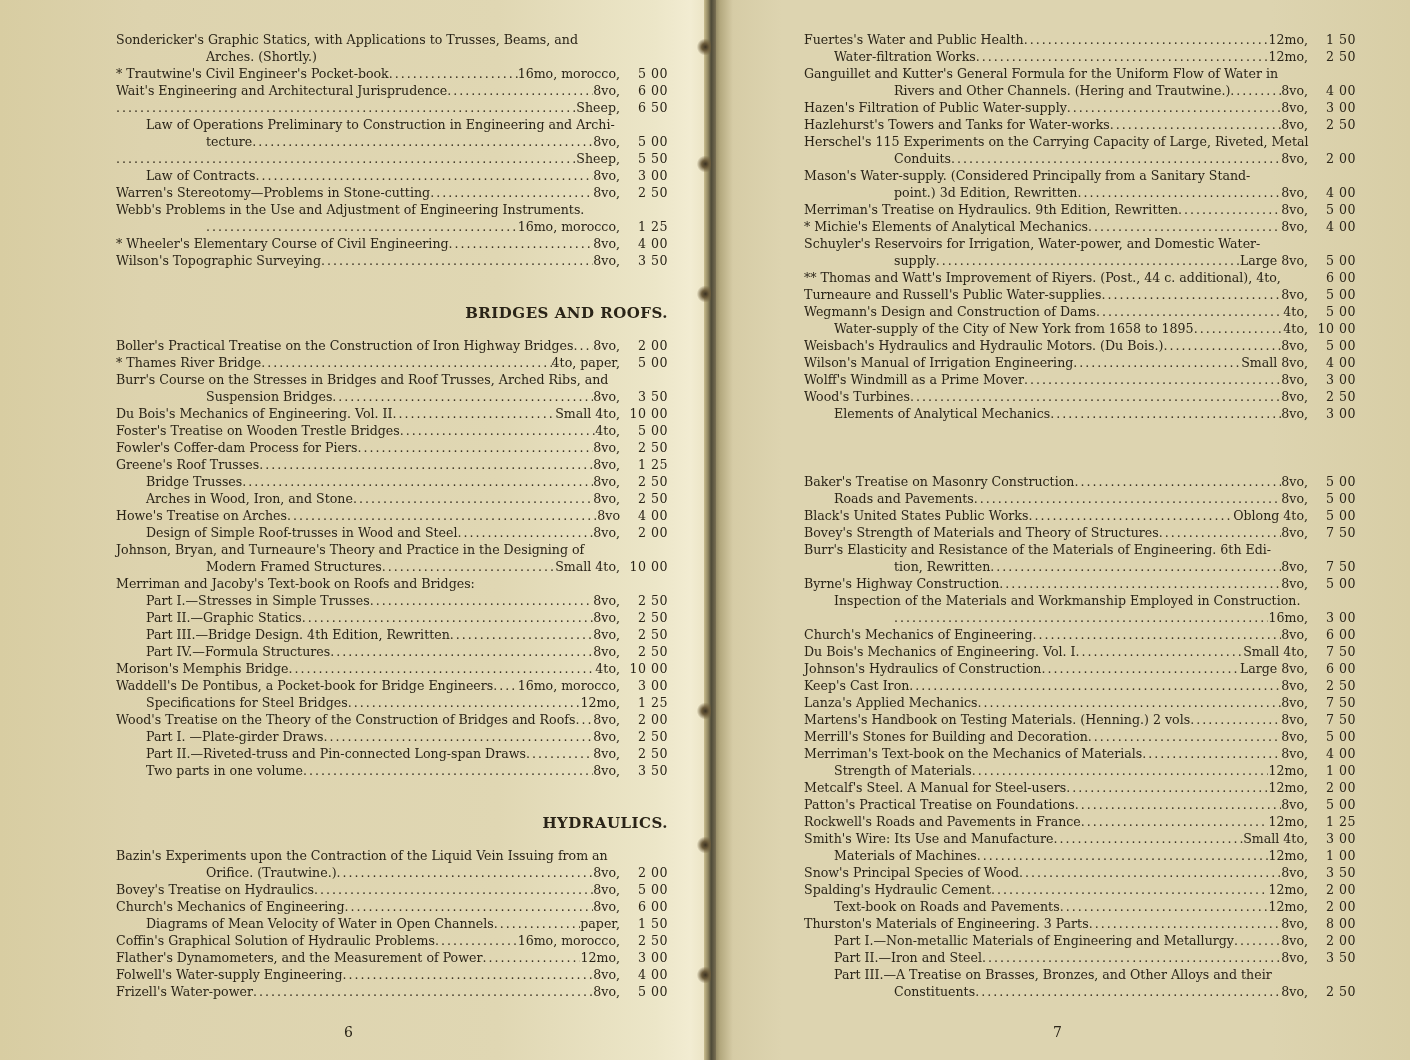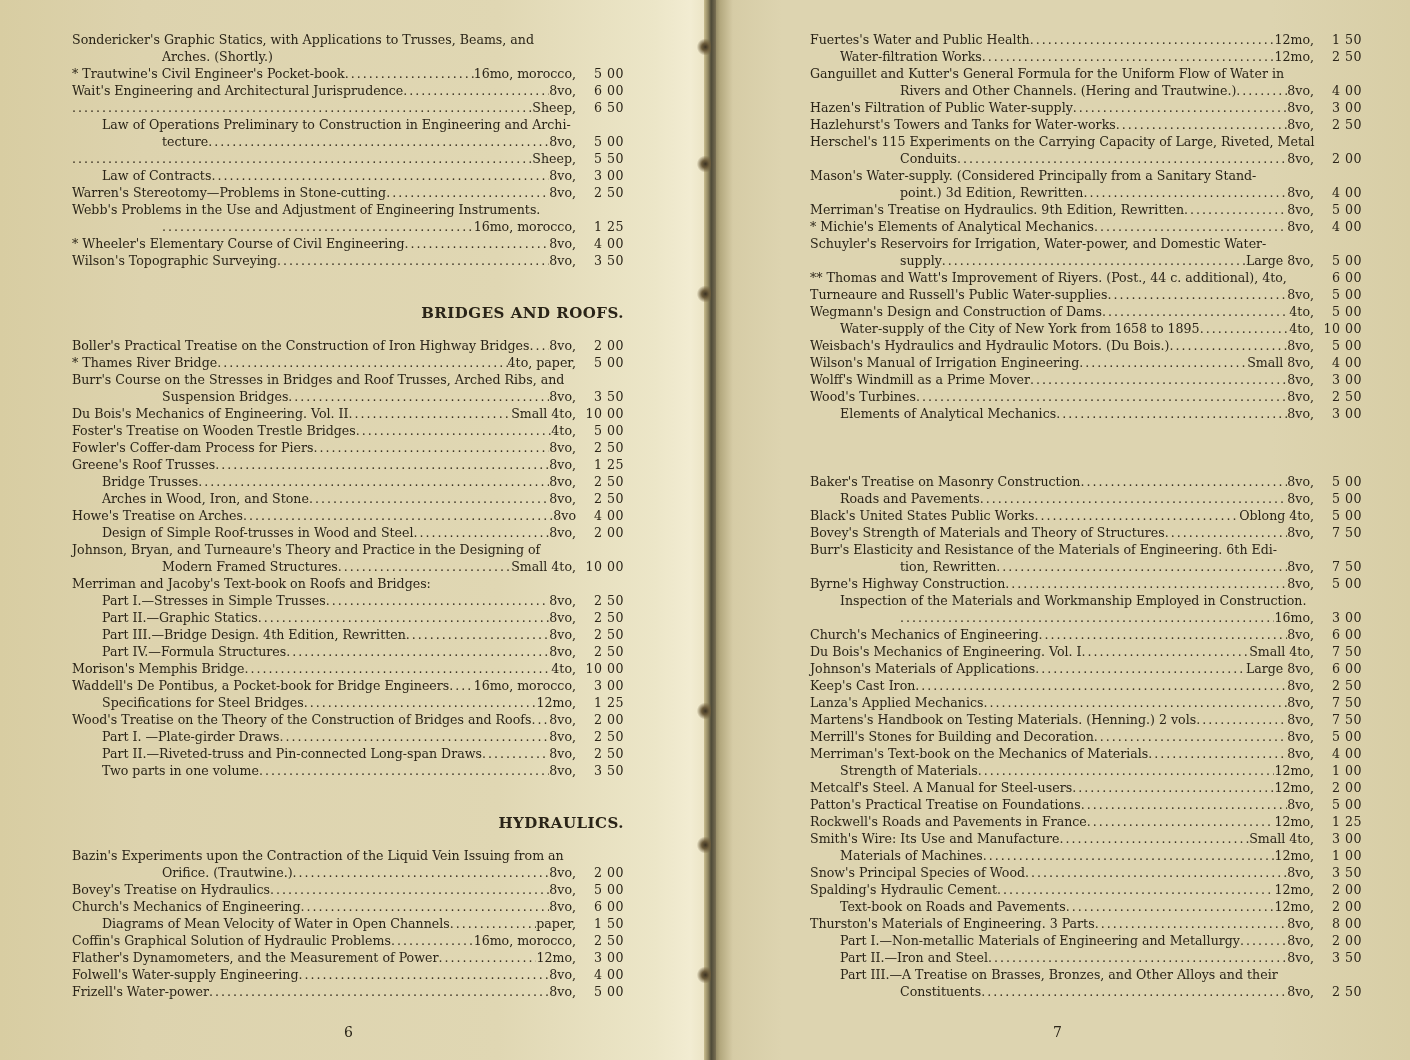--- a/index.html
+++ b/index.html
@@ -24,24 +24,24 @@
   }
   .gutter {
     position:absolute; left:704px; top:0; width:12px; height:1060px;
     background: linear-gradient(90deg,#c9bd8e 0%,#8f8560 35%,#4e4a38 60%,#7a7054 100%);
   }
   .staple {
     position:absolute; width:14px; height:18px; left:697px;
     background: radial-gradient(circle at 60% 50%, #3b3222 0%, #6a5a3a 30%, rgba(220,205,160,0.0) 70%);
   }
   .col {
-    position:absolute; font-size:12.6px; line-height:17px;
+    position:absolute; font-size:12.6px; line-height:17px;margin-left:44px;
   }
   .col.left { left:72px; top:31px; width:552px; }
-  .col.right { left:810px; top:31px; width:552px; }
+  .col.right { left:760px; top:31px; width:552px; }
   .entry { position:relative; white-space:nowrap; }
   .line { display:flex; align-items:baseline; height:17px; }
   .title { flex:0 0 auto; }
   .dots { flex:1 1 auto; overflow:hidden; letter-spacing:2px; color:#3a3222; }
   .dots::before { content:"........................................................................................................................................"; }
   .fmt { flex:0 0 auto; }
   .price { flex:0 0 48px; text-align:right; font-variant-numeric: oldstyle-nums; letter-spacing:0.5px; }
   .indent1 { padding-left:30px; }
   .indent2 { padding-left:90px; }
   .heading {
@@ -669,21 +669,21 @@
     <div class="entry">
       <div class="line ">
         <span class="title">Du Bois's Mechanics of Engineering.  Vol. I</span>
         <span class="dots"></span>
         <span class="fmt">Small 4to,</span>
         <span class="price">7 50</span>
       </div>
     </div>
     <div class="entry">
       <div class="line ">
-        <span class="title">Johnson's Materials of Applications</span>
+        <span class="title">Johnson's Hydraulics of Construction</span>
         <span class="dots"></span>
         <span class="fmt">Large 8vo,</span>
         <span class="price">6 00</span>
       </div>
     </div>
     <div class="entry">
       <div class="line ">
         <span class="title">Keep's Cast Iron</span>
         <span class="dots"></span>
         <span class="fmt">8vo,</span>

